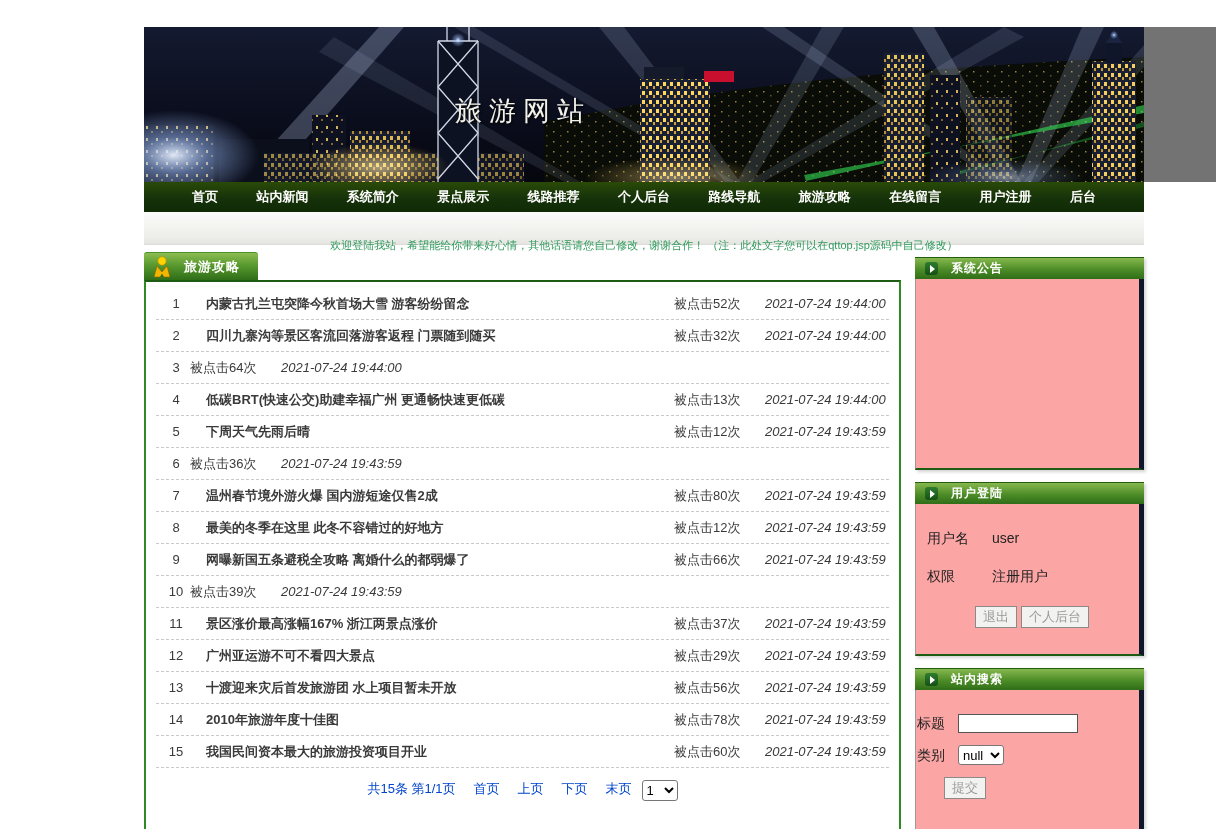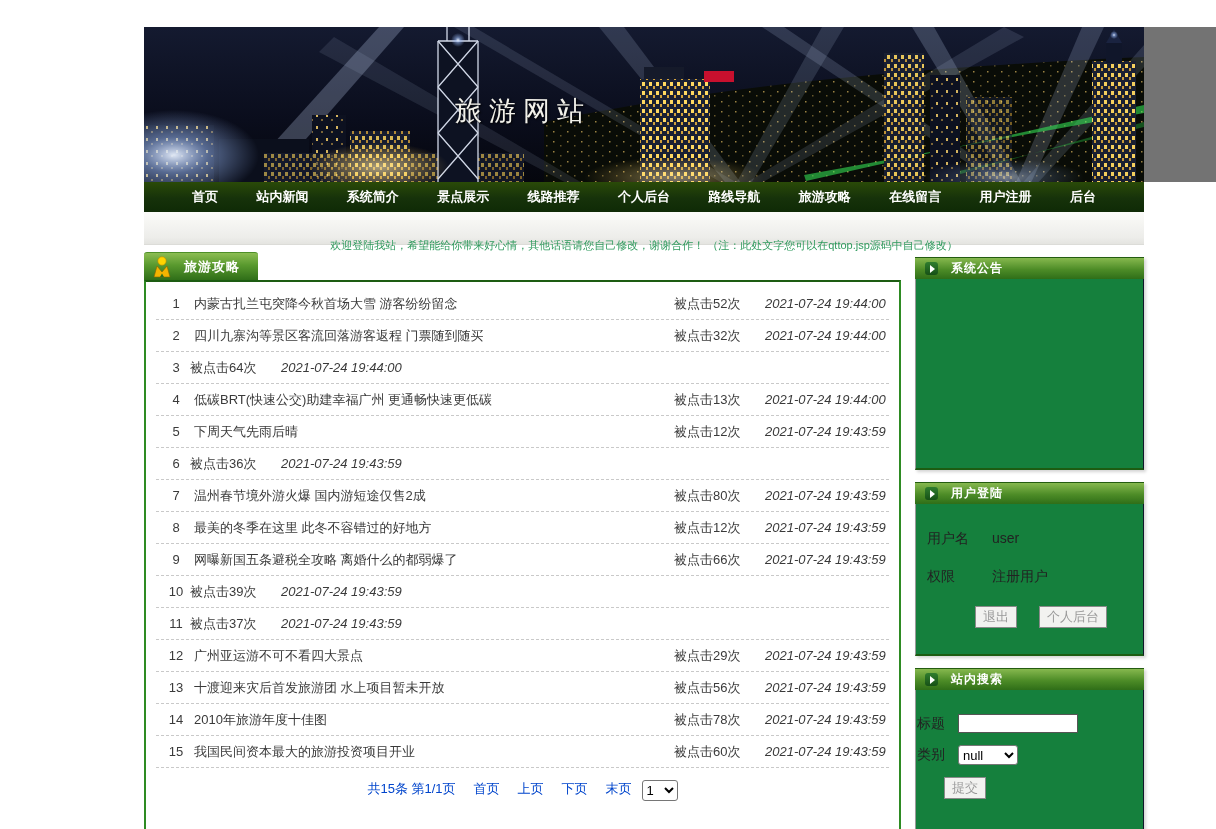--- a/index.html
+++ b/index.html
@@ -34,21 +34,21 @@
     background:linear-gradient(#8cbd52,#59992e 45%,#2f6e18);
     border-top:1px solid #4e8f28; border-radius:3px 3px 0 0; padding-left:8px; }
   .tab-label { color:#fff; font-size:13px; font-weight:bold; margin-left:12px; letter-spacing:1px; }
 
   
   .news-box { width:757px; height:556px; background:#fff;
     border:2px solid #2e8b23; border-top-color:#1d5c12; padding-top:6px; }
   .news-row { margin:0 10px; padding-left:6px; height:32px; display:flex; align-items:center;
     border-bottom:1px dashed #c9c9c9; font-size:13px; color:#3a3a3a; }
   .news-num { width:28px; text-align:center; }
-  .news-title { flex:1; margin-left:4px; white-space:nowrap; overflow:hidden; cursor:pointer; }
+  .news-title { flex:1; margin-left:16px; white-space:nowrap; overflow:hidden; cursor:pointer;font-weight:bold; }
   .news-clicks { width:91px; }
   .news-time { width:124px;font-style:italic; }
 
   
   .pager { margin-top:12px; display:flex; justify-content:center;
     font-size:13px; color:#0045cc; }
   .pager a { color:#0045cc; text-decoration:none; margin-left:18px; cursor:pointer; }
   .pager .sum { margin-left:0; }
   .pager select { margin-left:10px; width:36px; height:21px; font-size:13px;
     border:1px solid #767676; border-radius:3px; background:#fff; }
@@ -56,38 +56,38 @@
   
   .panel { width:229px; background:#fff; box-shadow:2px 2px 3px #d4d4d4; }
   .panel-hd { height:22px; display:flex; align-items:center;
     background:linear-gradient(#86b84e,#4d8c27 55%,#2f6e18);
     border-top:1px solid #245c10; }
   .panel-hd .arrow-box { width:13px; height:13px; margin-left:10px; border-radius:3px;
     background:linear-gradient(#2f7d2e,#165016); display:flex; align-items:center; justify-content:center; }
   .panel-hd .arrow-box i { display:block; width:0; height:0; border-top:4px solid transparent;
     border-bottom:4px solid transparent; border-left:5px solid #fff; margin-left:2px; }
   .panel-hd .panel-title { color:#fff; font-size:12px; font-weight:bold; margin-left:13px; letter-spacing:1px; }
-  .panel-bd { border-left:1px solid #9a9a9a; border-right:1px solid #0f172a;
-    border-bottom:2px solid #1d5c12; background:#15803d; }
+  .panel-bd { border-left:1px solid #9a9a9a; border-right:5px solid #0f172a;
+    border-bottom:2px solid #1d5c12; background:#fca5a5; }
   .panel { margin-bottom:12px; }
 
   .announce-bd { height:191px; }
 
   .login-bd { height:152px; padding:26px 0 0 11px; font-size:14px; color:#222; }
   .login-row { display:flex; margin-bottom:20px; }
   .login-row .lbl { width:65px; }
   .btn { font-size:13px; color:#999; background:#f2f2f0; border:1px solid #8a8a8a;
     padding:1px 7px; cursor:pointer; font-family:inherit; }
-  .login-btns { margin-left:48px; display:flex; gap:22px; }
+  .login-btns { margin-left:48px; display:flex; gap:4px; }
 
   .search-bd { height:170px; padding-top:24px; font-size:13px; color:#222; }
-  .search-row { display:flex; align-items:center; margin-bottom:12px; }
+  .search-row { display:flex; align-items:flex-end; margin-bottom:12px; }
   .search-row .lbl { width:42px; padding-left:1px; font-size:14px; }
   .search-row input[type=text] { width:120px; height:19px; border:1px solid #555; font-size:13px; padding:0 3px; }
-  .search-row select { width:60px; height:20px; font-size:13px; border:1px solid #767676; border-radius:3px; background:#fff; }
+  .search-row select { width:46px; height:20px; font-size:13px; border:1px solid #767676; border-radius:3px; background:#fff; }
   .search-submit { margin-left:28px; }
 </style>
 </head>
 <body>
 
 <div class="page">
 
   <div class="banner">
     <svg viewBox="0 0 1000 155" preserveAspectRatio="none">
       <defs>
@@ -286,20 +286,21 @@
           <span class="news-clicks">被点击66次</span>
           <span class="news-time">2021-07-24 19:43:59</span>
         </div>
           <div class="news-row">
           <span class="news-num">10</span>
           <span class="news-clicks">被点击39次</span>
           <span class="news-time">2021-07-24 19:43:59</span>
         </div>
           <div class="news-row">
           <span class="news-num">11</span>
+          <span class="news-title">景区涨价最高涨幅167% 浙江两景点涨价</span>
           <span class="news-clicks">被点击37次</span>
           <span class="news-time">2021-07-24 19:43:59</span>
         </div>
           <div class="news-row">
           <span class="news-num">12</span>
           <span class="news-title">广州亚运游不可不看四大景点</span>
           <span class="news-clicks">被点击29次</span>
           <span class="news-time">2021-07-24 19:43:59</span>
         </div>
           <div class="news-row">

